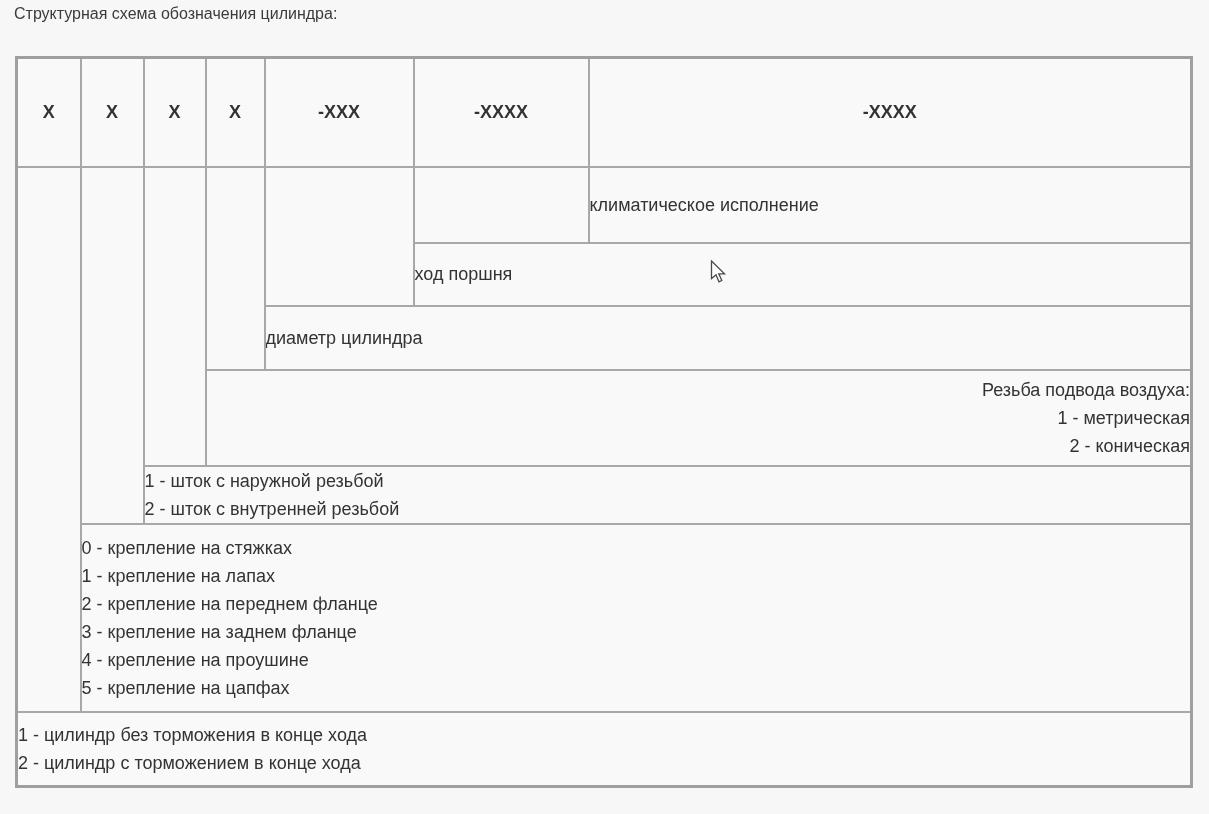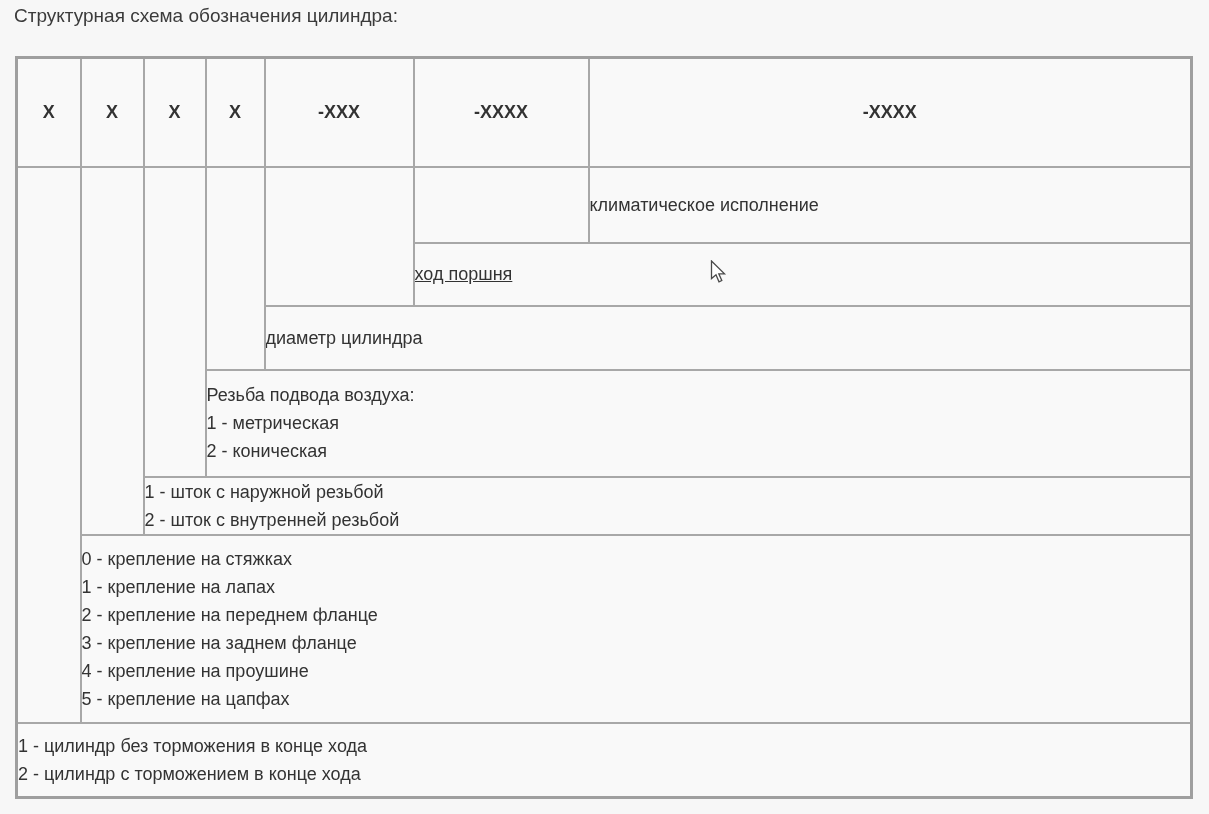--- a/index.html
+++ b/index.html
@@ -7,21 +7,21 @@
     width:1209px;height:814px;
     background:#f7f7f7;
     font-family:"Liberation Sans","DejaVu Sans",sans-serif;
     color:#333;
     position:relative;
     overflow:hidden;
   }
   .page-title{
     position:absolute;
     left:14px;top:5px;
-    font-size:19px;
+    font-size:16px;
     color:#3b3b3b;
   }
   table.scheme{
     position:absolute;
     left:15px;top:56px;
     border-collapse:collapse;
     table-layout:fixed;
     width:1175px;
     background:#f9f9f9;
     border:3px solid #9f9f9f;
@@ -40,23 +40,23 @@
     font-weight:bold;
     font-size:20px;
     color:#155f9e;
   }
   td.desc{
     padding-left:9px;
     padding-right:6px;
   }
   tr.r-hdr{height:109px;}
   tr.r-a{height:76px;}
-  tr.r-b{height:63px;text-decoration:underline;}
+  tr.r-b{height:63px;}
   tr.r-c{height:64px;margin-left:40px;}
-  tr.r-d{height:107px;}
+  tr.r-d{height:96px;text-align:right;}
   tr.r-e{height:56px;}
   tr.r-f{height:188px;}
   tr.r-g{height:75px;margin-left:32px;}
   .cursor{
     position:absolute;
     left:710px;top:260px;
     width:17px;height:25px;
     pointer-events:none;
   }
 </style>

